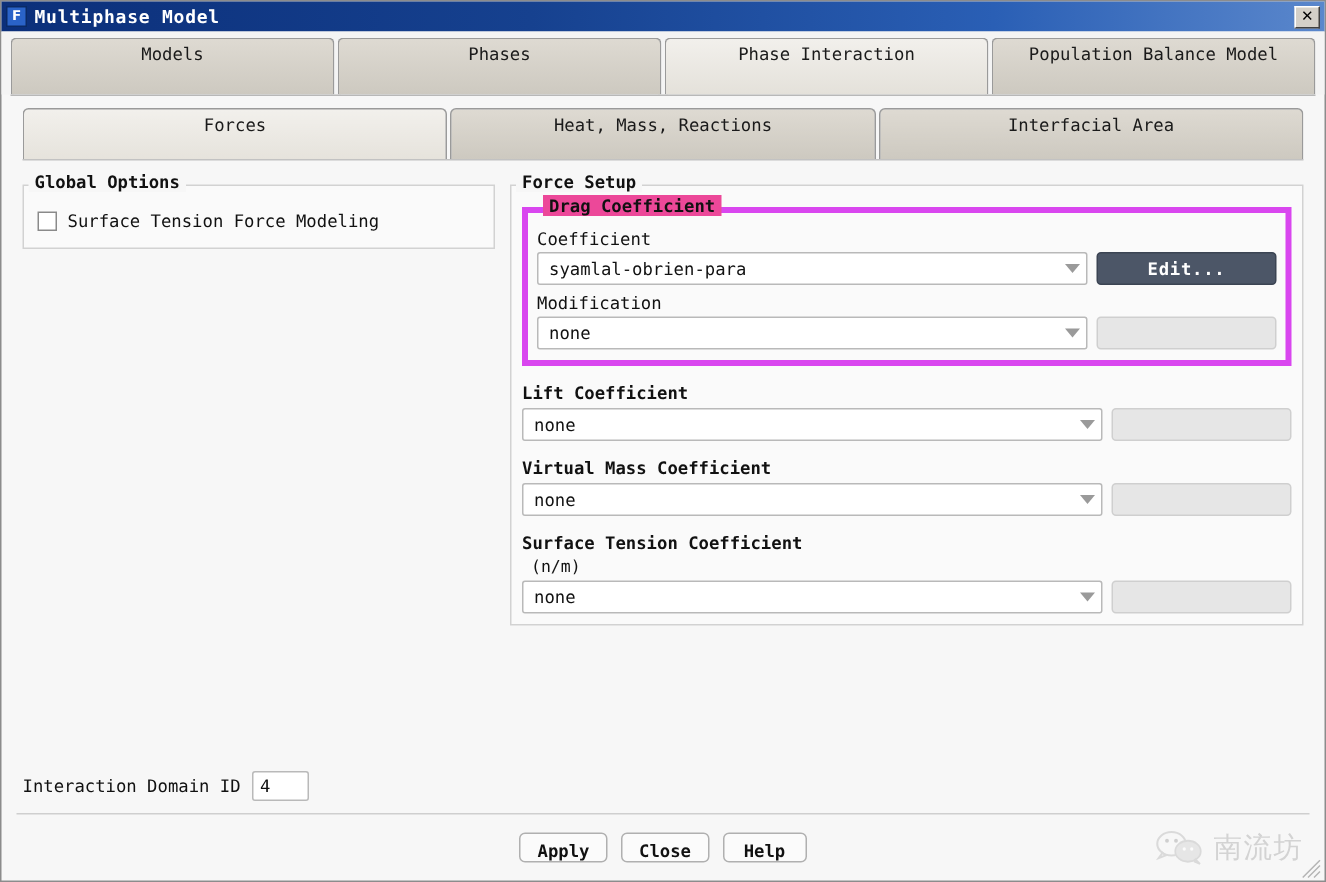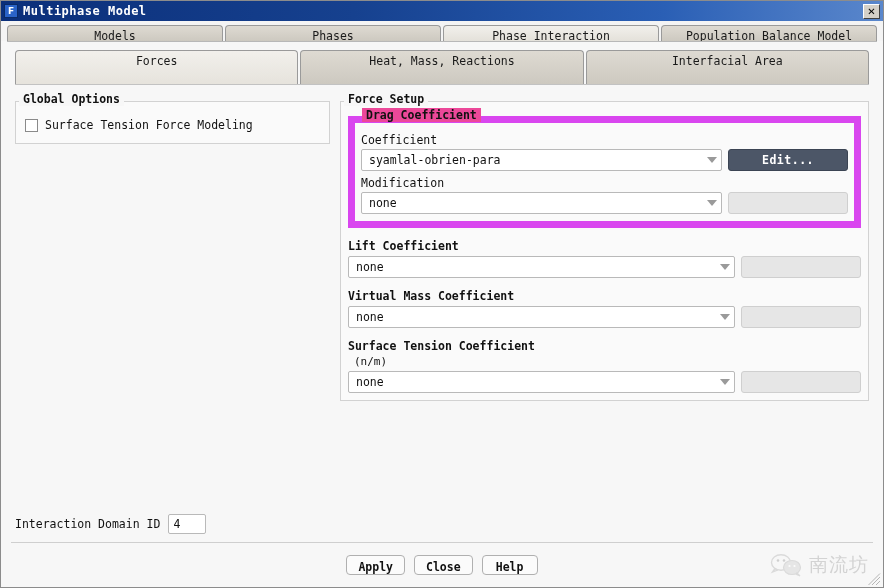--- a/index.html
+++ b/index.html
@@ -67,21 +67,21 @@
   
   .maintabs {
     display: flex;
     padding: 4px 6px 0 6px;
     gap: 2px;
     flex: 0 0 auto;
     background: #f4f4f4;
   }
   .mtab {
     flex: 1;
-    height: 16px;
+    height: 38px;
     line-height: 20px;
     text-align: center;
     font-size: 11.5px;
     color: #1a1a1a;
     border: 1px solid #9a9a9a;
     border-bottom: none;
     border-radius: 4px 4px 0 0;
     background: linear-gradient(to bottom, #dedad2 0%, #cdc9c0 100%);
     cursor: pointer;
     overflow: hidden;
@@ -181,21 +181,21 @@
     position: absolute;
     top: -8px; left: 14px;
     background: #ec4899;
     padding: 0 4px;
     font-size: 11.5px;
     font-weight: bold;
     color: #111111;
     white-space: nowrap;
   }
   .fg-box {
-    border: 7px solid #d946ef;
+    border: 4px solid #d946ef;
     padding: 10px 6px 7px 6px;
   }
   .sublabel {
     font-size: 11.5px;
     color: #111111;
     margin-bottom: 2px;
   }
   .row { display: flex; gap: 6px; align-items: center; margin-bottom: 5px; }
   .row:last-child { margin-bottom: 0; }
 

